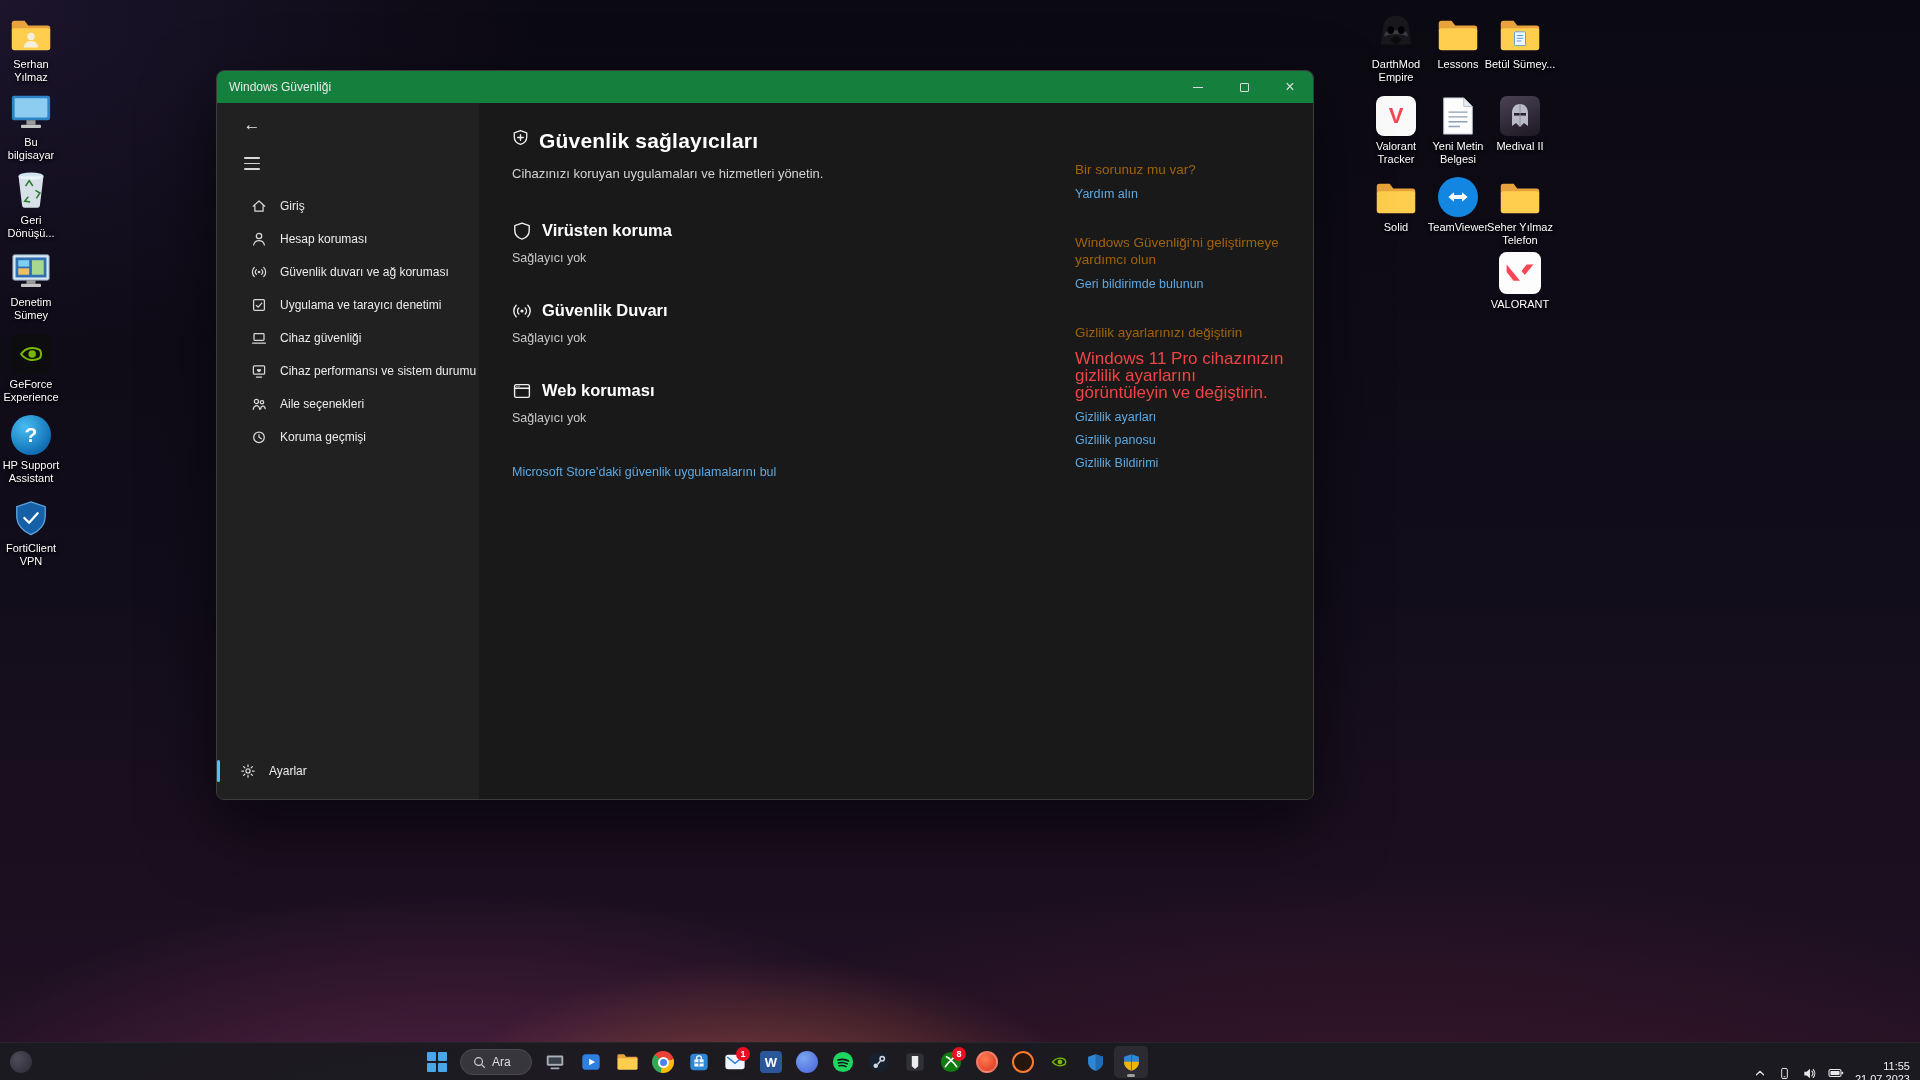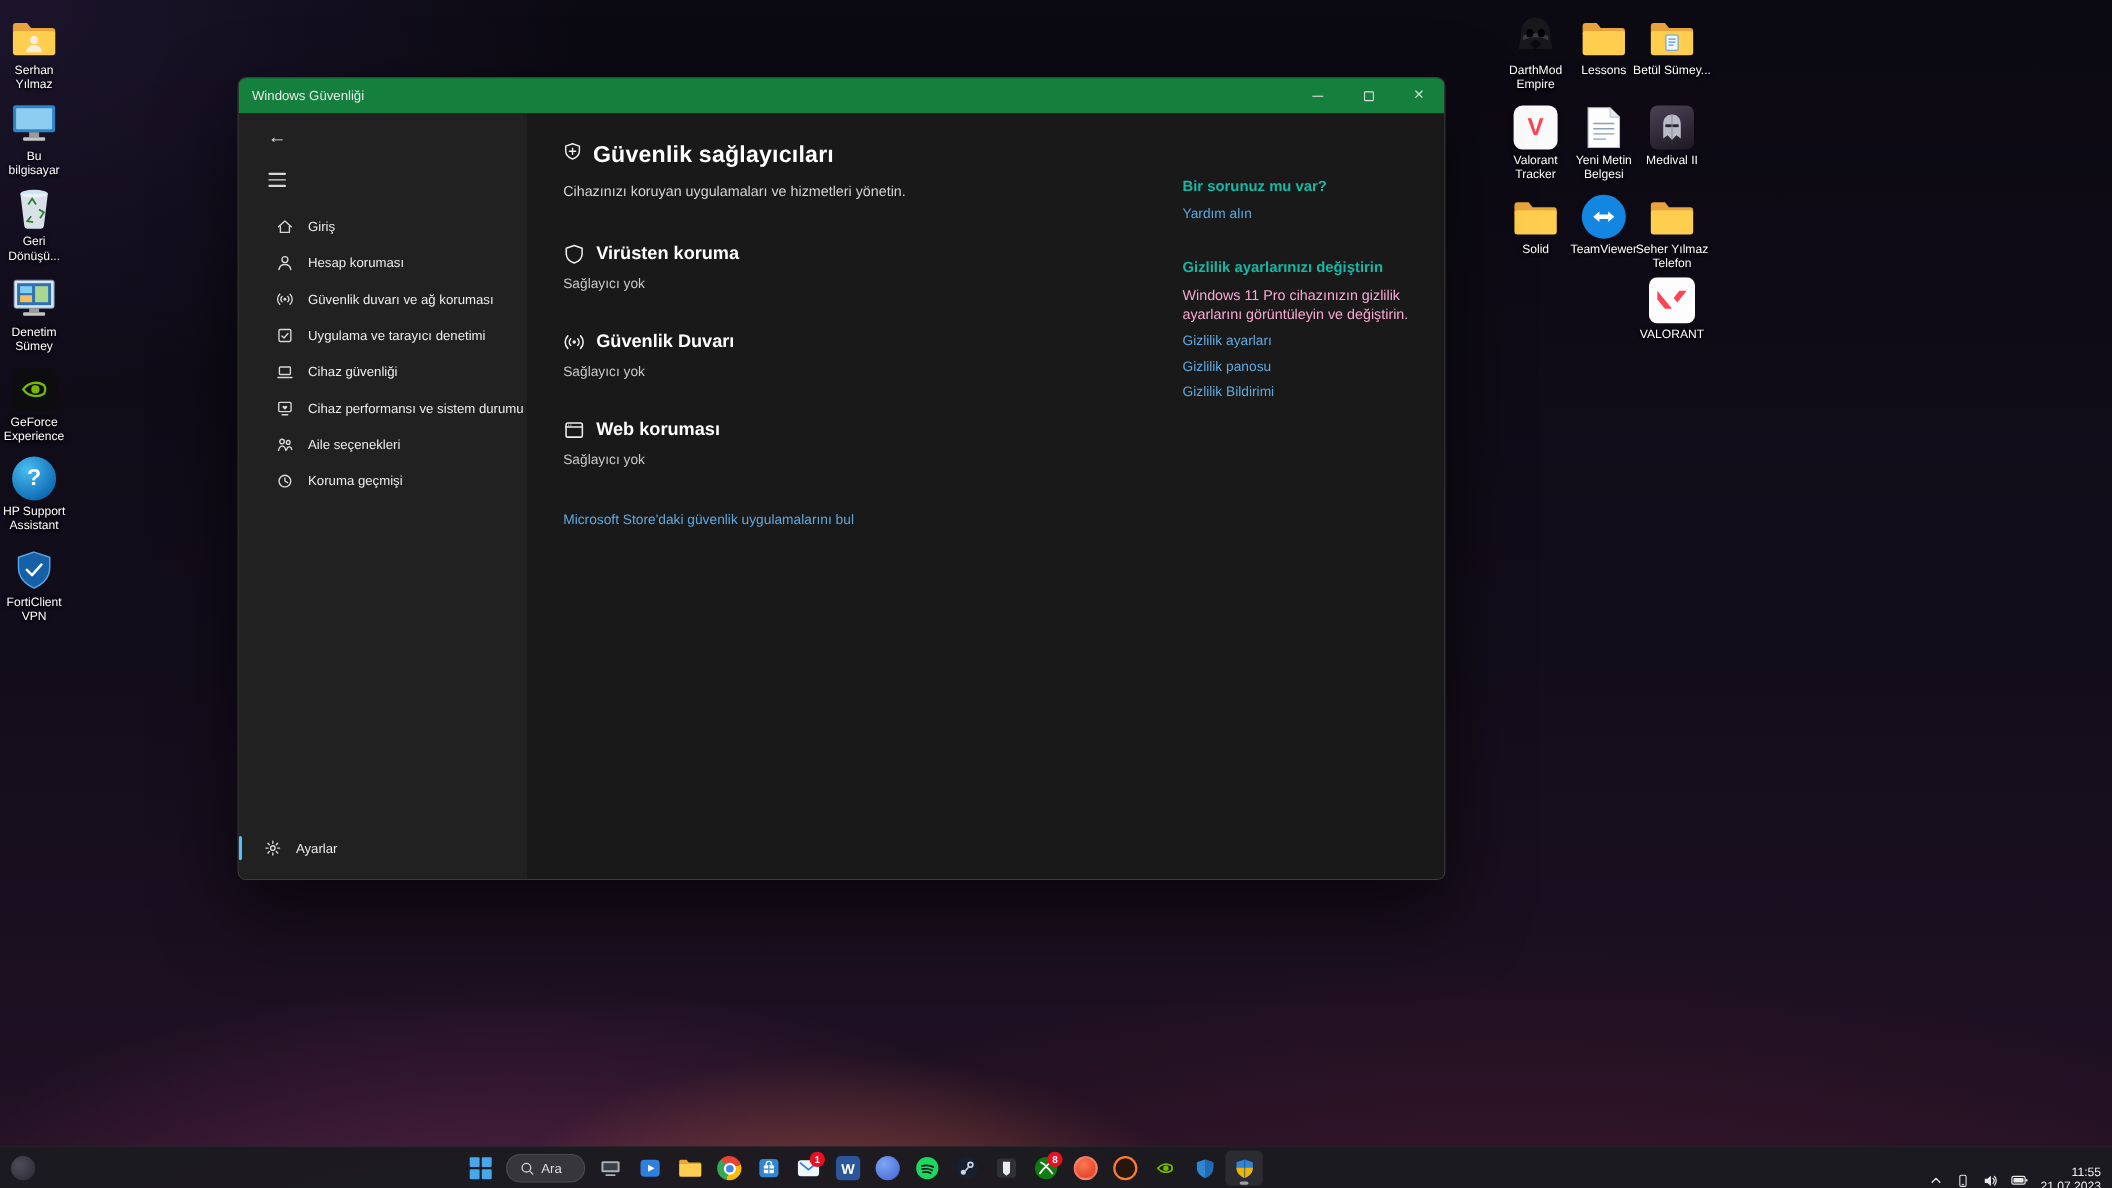--- a/index.html
+++ b/index.html
@@ -66,22 +66,22 @@
   .subtitle{margin-top:13px;font-size:13px;color:#d4d4d4}
   .sec{margin-top:40px}
   .sec + .sec{margin-top:36px}
   .secrow{display:flex;align-items:flex-start;gap:10px}
   .secrow h2{font-size:16.5px;font-weight:600;color:#fff}
   .status{margin-top:10px;font-size:12.5px;color:#c7c7c7}
   .storelink{display:inline-block;margin-top:40px;font-size:12.5px;color:#5ea8e0;cursor:pointer}
 
   .aside{flex:0 0 238px;padding:58px 22px 0 0}
   .blk{margin-bottom:33px}
-  .blk h3{font-size:13.5px;font-weight:700;color:#14b8a6;line-height:17px}
-  .blk .txt{margin-top:9px;font-size:13px;color:#f9a8d4;line-height:17px}
+  .blk h3{font-size:13.5px;font-weight:400;color:#a16207;line-height:17px}
+  .blk .txt{margin-top:9px;font-size:17px;color:#ef4444;line-height:17px}
   .alink{display:block;margin-top:9px;font-size:12.5px;color:#5ea8e0;cursor:pointer;width:max-content}
 
   
   .taskbar{position:absolute;left:0;bottom:0;width:1920px;height:38px;background:rgba(27,27,32,.97);
     border-top:1px solid rgba(255,255,255,.05)}
   .tb-left{position:absolute;left:10px;top:8px;width:22px;height:22px;border-radius:50%;
     background:radial-gradient(circle at 35% 35%,#8e8aa0,#3a3847);opacity:.45}
   .tb-apps{position:absolute;left:420px;top:0;height:38px;display:flex;align-items:center;gap:2px}
   .tb-btn{width:34px;height:32px;border-radius:5px;display:flex;align-items:center;justify-content:center;
     position:relative;cursor:pointer}
@@ -446,20 +446,24 @@
 
           <span class="storelink">Microsoft Store'daki güvenlik uygulamalarını bul</span>
         </div>
 
         <div class="aside">
           <div class="blk">
             <h3>Bir sorunuz mu var?</h3>
             <span class="alink">Yardım alın</span>
           </div>
           <div class="blk">
+            <h3>Windows Güvenliği'ni geliştirmeye yardımcı olun</h3>
+            <span class="alink">Geri bildirimde bulunun</span>
+          </div>
+          <div class="blk">
             <h3>Gizlilik ayarlarınızı değiştirin</h3>
             <div class="txt">Windows 11 Pro cihazınızın gizlilik ayarlarını görüntüleyin ve değiştirin.</div>
             <span class="alink">Gizlilik ayarları</span>
             <span class="alink">Gizlilik panosu</span>
             <span class="alink">Gizlilik Bildirimi</span>
           </div>
         </div>
       </div>
     </div>
   </div>

